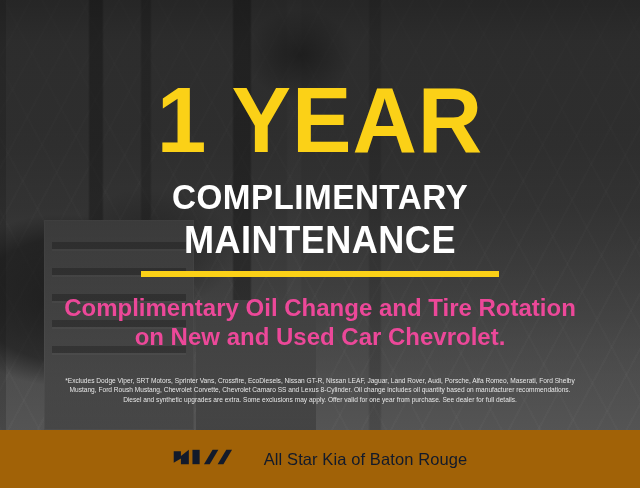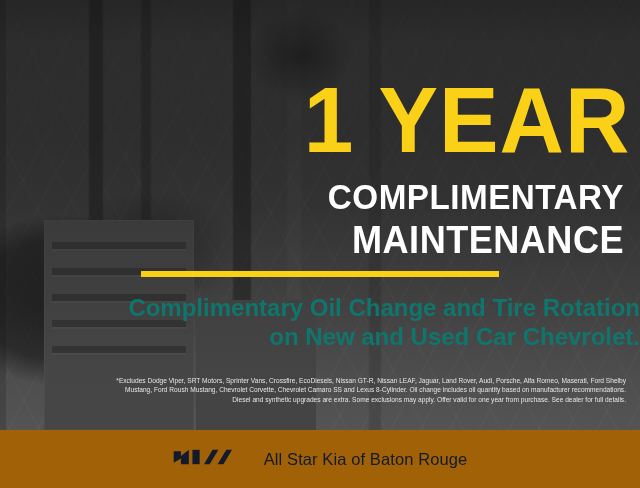--- a/index.html
+++ b/index.html
@@ -118,21 +118,21 @@
         rgba(30,30,30,0.62) 52%,
         rgba(35,35,35,0.52) 72%,
         rgba(45,45,45,0.46) 88%,
         rgba(50,50,50,0.44) 100%);
   }
 
   
   .content {
     position: absolute;
     inset: 0;
-    text-align: right;
+    text-align: center;
   }
 
   .headline {
     position: absolute;
     left: 0; right: 0;
     top: 74px;
     color: #fbd117;
     font-size: 92px;
     line-height: 92px;
     font-weight: bold;
@@ -166,21 +166,21 @@
     top: 271px;
     width: 358px;
     height: 6px;
     background: #fbd117;
   }
 
   .body-copy {
     position: absolute;
     left: 0; right: 0;
     top: 293px;
-    color: #0f766e;
+    color: #ec4899;
     font-size: 24px;
     line-height: 29px;
     font-weight: bold;
   }
 
   .disclaimer {
     position: absolute;
     left: 14px;
     right: 14px;
     top: 376px;

